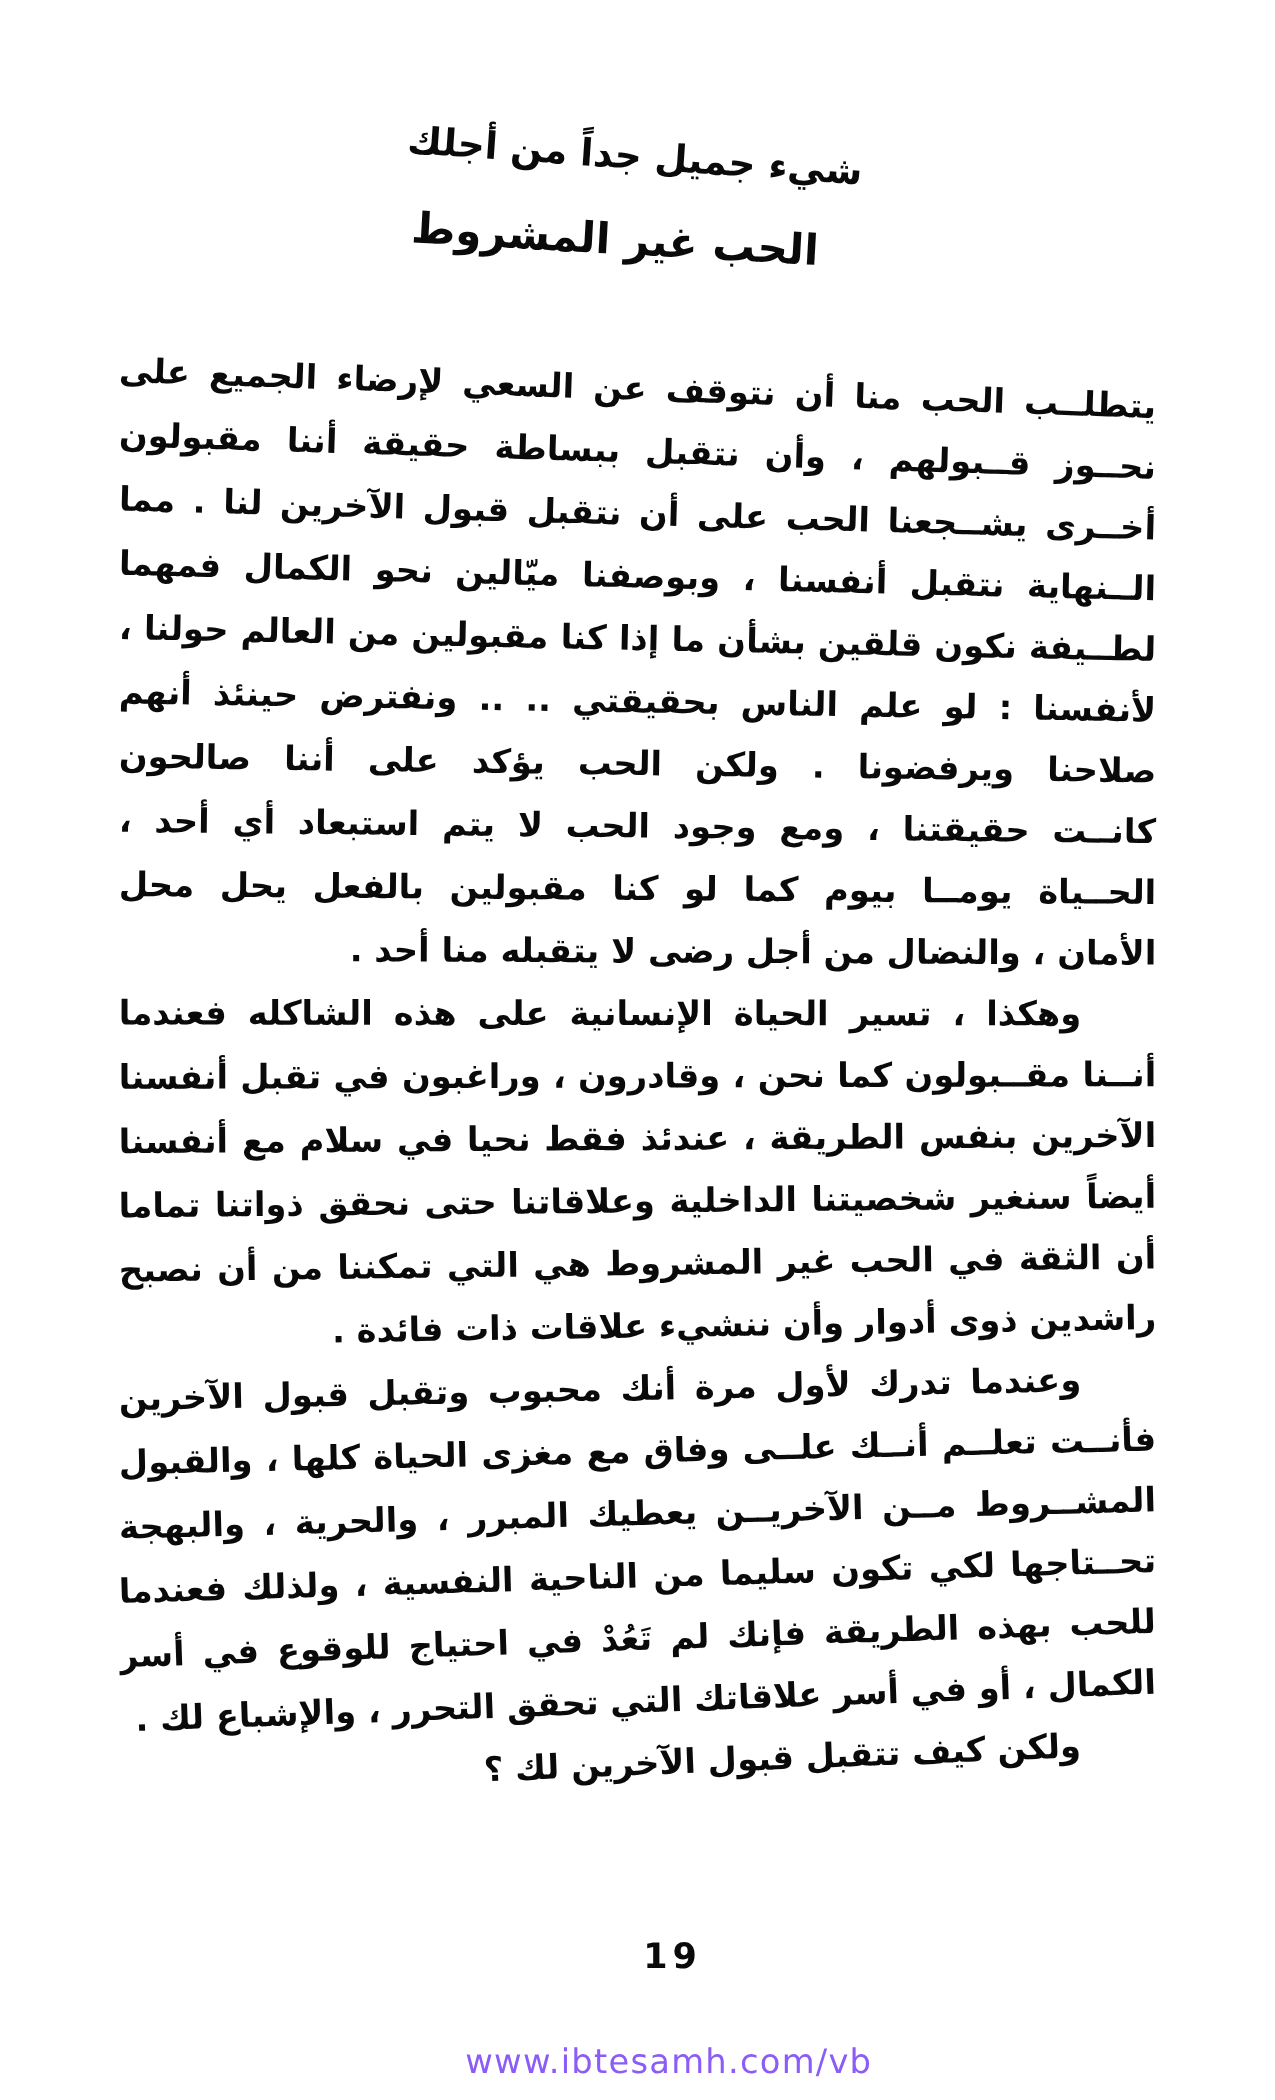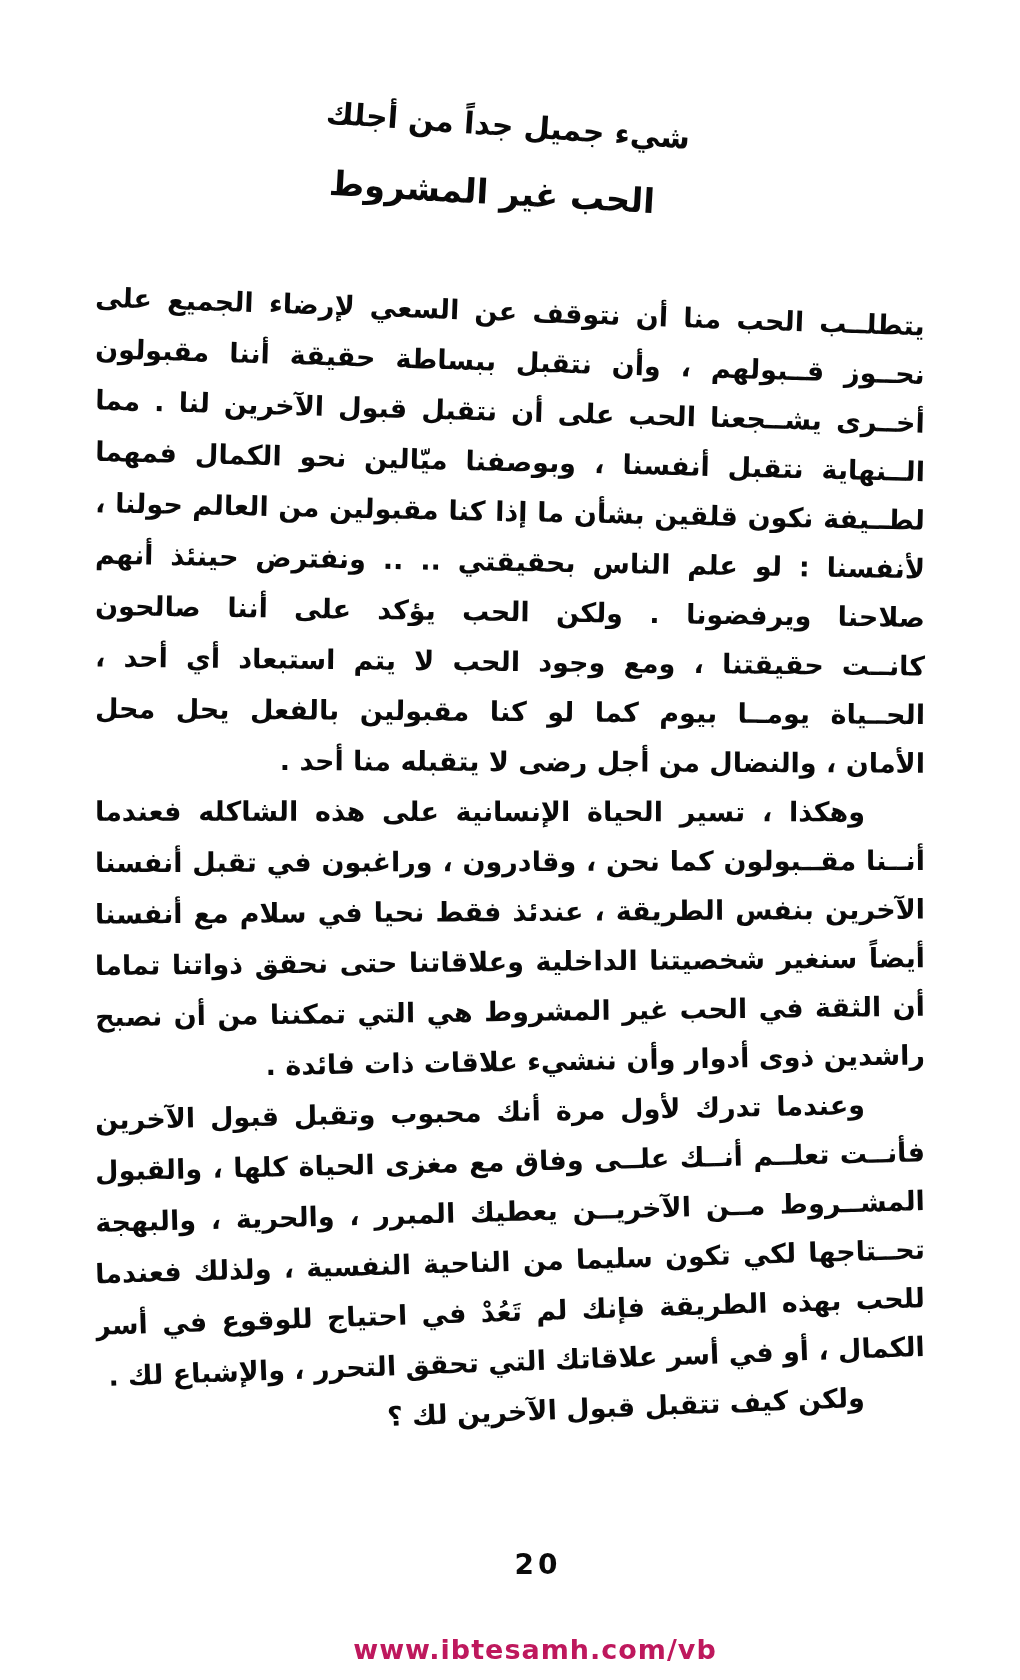--- a/index.html
+++ b/index.html
@@ -97,15 +97,15 @@
       <div class="line justify" style="transform: rotate(-0.74deg);">أن الثقة في الحب غير المشروط هي التي تمكننا من أن نصبح أفراداً</div>
       <div class="line" style="transform: rotate(-0.93deg);">راشدين ذوى أدوار وأن ننشيء علاقات ذات فائدة .</div>
       <div class="line justify indent" style="transform: rotate(-1.13deg);">وعندما تدرك لأول مرة أنك محبوب وتقبل قبول الآخرين لك .</div>
       <div class="line justify" style="transform: rotate(-1.32deg);">فأنــت تعلــم أنــك علــى وفاق مع مغزى الحياة كلها ، والقبول غير</div>
       <div class="line justify" style="transform: rotate(-1.52deg);">المشــروط مــن الآخريــن يعطيك المبرر ، والحرية ، والبهجة التي</div>
       <div class="line justify" style="transform: rotate(-1.71deg);">تحــتاجها لكي تكون سليما من الناحية النفسية ، ولذلك فعندما تستجيب</div>
       <div class="line justify" style="transform: rotate(-1.91deg);">للحب بهذه الطريقة فإنك لم تَعُدْ في احتياج للوقوع في أسر نزعتك إلى</div>
       <div class="line" style="transform: rotate(-2.1deg);">الكمال ، أو في أسر علاقاتك التي تحقق التحرر ، والإشباع لك .</div>
       <div class="line indent" style="transform: rotate(-2.3deg);">ولكن كيف تتقبل قبول الآخرين لك ؟</div>
     </div>
-  <div class="page-number">20</div>
-  <div class="watermark" style="color: #be185d; font-weight: bold;">www.ibtesamh.com/vb</div>
+  <div class="page-number">19</div>
+  <div class="watermark" style="color: #8b5cf6;">www.ibtesamh.com/vb</div>
 </div>
 
 </body></html>

